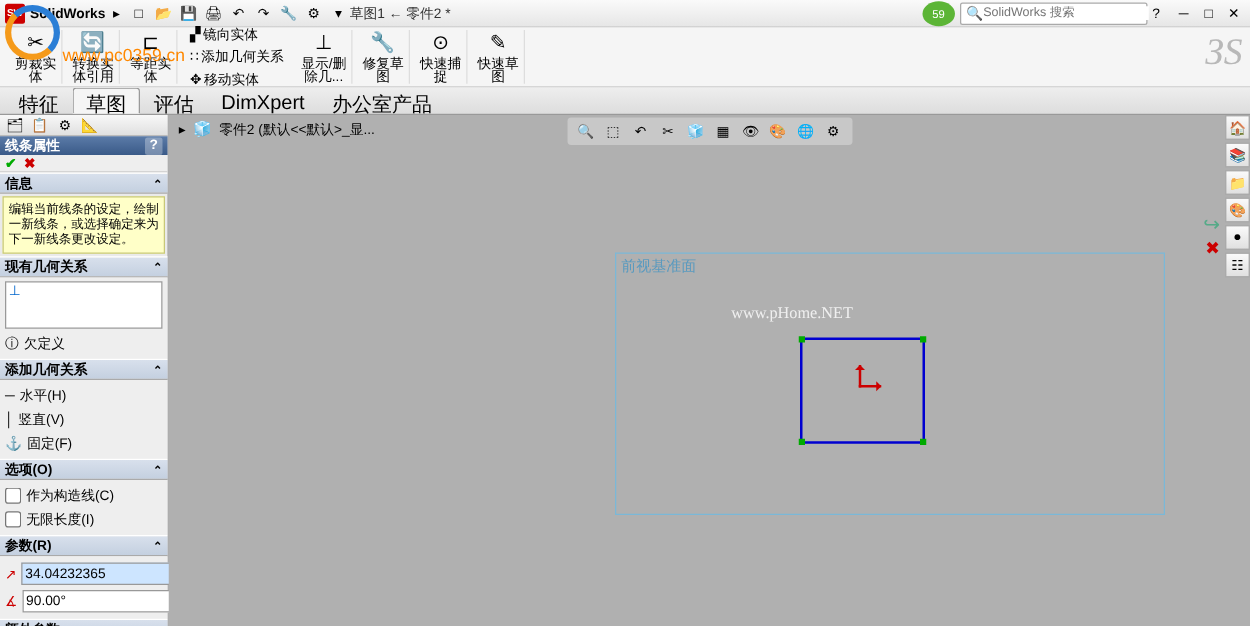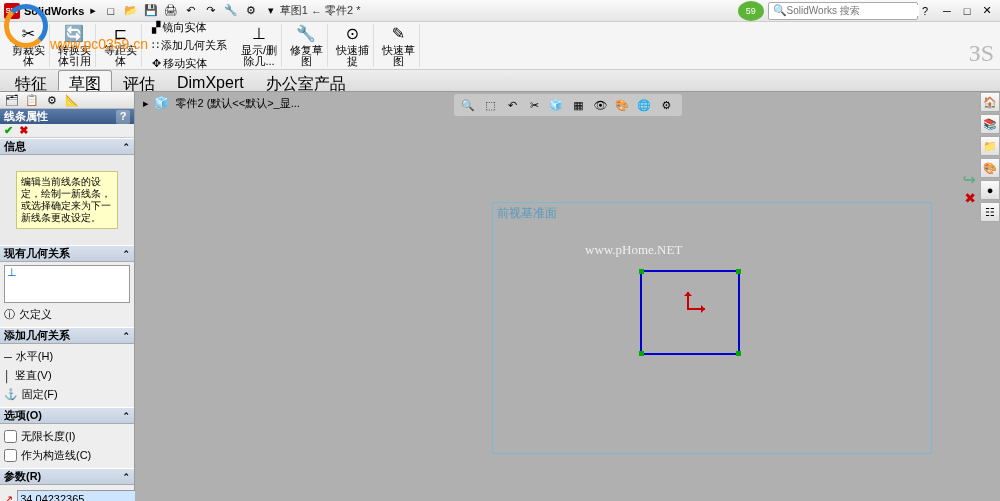--- a/index.html
+++ b/index.html
@@ -28,57 +28,57 @@
 .tab.active{background:#f5f5f5;border:1px solid #999;border-bottom:1px solid #f5f5f5;border-radius:3px 3px 0 0}
 .main{display:flex;height:409px}
 .sidebar{width:135px;background:#eaeaea;border-right:1px solid #999;display:flex;flex-direction:column}
 .sb-icons{height:22px;background:linear-gradient(#f8f8f8,#e0e0e0);display:flex;align-items:center;padding:0 4px;gap:4px;border-bottom:1px solid #bbb}
 .sb-ico{width:16px;height:16px;display:flex;align-items:center;justify-content:center;cursor:pointer}
 .prop-head{height:18px;background:linear-gradient(#5b7ba8,#3a5a88);color:#fff;display:flex;align-items:center;padding:0 4px;font-weight:bold;justify-content:space-between}
 .prop-help{width:14px;height:14px;background:rgba(255,255,255,.3);border-radius:2px;text-align:center;cursor:pointer}
 .ok-cancel{height:18px;display:flex;align-items:center;padding:0 4px;gap:6px;background:#eee;border-bottom:1px solid #ccc}
 .sect-head{height:18px;background:linear-gradient(#d8e0ec,#c4d0e0);display:flex;align-items:center;padding:0 4px;font-weight:bold;justify-content:space-between;cursor:pointer;border-top:1px solid #fff;border-bottom:1px solid #aaa}
 .sect-arrow{font-size:9px}
-.info-box{background:#ffffc8;border:1px solid #c8c878;padding:4px;margin:16px;font-size:10px;line-height:12px}
+.info-box{background:#ffffc8;border:1px solid #c8c878;padding:4px;margin:2px;font-size:10px;line-height:12px}
 .sect-body{padding:3px 4px;background:#eee}
 .rel-box{width:100%;height:38px;background:#fff;border:1px solid #999;margin-bottom:2px}
 .rel-none{display:flex;align-items:center;gap:4px;padding:2px 0}
 .add-row{display:flex;align-items:center;gap:4px;padding:2px 0;cursor:pointer}
 .chk-row{display:flex;align-items:center;gap:4px;padding:2px 0}
 .param-row{display:flex;align-items:center;gap:4px;padding:2px 0}
 .param-input{flex:1;height:18px;border:1px solid #999;padding:0 2px;background:#fff}
 .param-input.sel{background:#cde5ff}
 .spin{width:12px;display:flex;flex-direction:column}
 .spin-btn{height:9px;background:#ddd;border:1px solid #999;font-size:6px;text-align:center;cursor:pointer}
 .viewport{flex:1;background:#b0b0b0;position:relative}
 .vp-top{height:22px;display:flex;align-items:center;padding:0 8px;gap:6px}
 .bc-ico{font-size:12px}
 .vp-toolbar{position:absolute;top:2px;left:50%;transform:translateX(-50%);display:flex;gap:4px;align-items:center;background:rgba(255,255,255,.3);padding:2px 6px;border-radius:3px}
 .vt-btn{width:18px;height:18px;display:flex;align-items:center;justify-content:center;cursor:pointer}
-.plane{position:absolute;border:1px solid #7ab8d8;left:357px;top:110px;width:440px;height:252px}
+.plane{position:absolute;border:1px solid #7ab8d8;left:357px;top:110px;width:440px;height:210px}
 .plane-label{position:absolute;top:2px;left:4px;color:#5a9abf;font-size:12px}
 .sketch-rect{position:absolute;border:2px solid #0000d0;left:505px;top:178px;width:100px;height:85px}
 .sketch-rect::before,.sketch-rect::after{content:"";position:absolute;width:5px;height:5px;background:#0a0;top:-3px}
 .sketch-rect::before{left:-3px}.sketch-rect::after{right:-3px}
 .corner-bl,.corner-br{position:absolute;width:5px;height:5px;background:#0a0;bottom:-3px}
 .corner-bl{left:-3px}.corner-br{right:-3px}
 .origin{position:absolute;left:552px;top:218px}
 .origin-y{position:absolute;width:2px;height:18px;background:#c00;bottom:0;left:0}
 .origin-y::before{content:"";position:absolute;top:-4px;left:-3px;border:4px solid transparent;border-bottom-color:#c00}
 .origin-x{position:absolute;width:18px;height:2px;background:#c00;bottom:0;left:0}
 .origin-x::before{content:"";position:absolute;right:-4px;top:-3px;border:4px solid transparent;border-left-color:#c00}
 .watermark{position:absolute;color:rgba(255,255,255,.8);font-family:"Comic Sans MS",cursive;font-size:13px;left:450px;top:150px}
 .logo-overlay{position:absolute;top:4px;left:4px;display:flex;align-items:center;gap:4px;z-index:10}
 .logo-ico{width:44px;height:44px;position:relative}
 .logo-ring{width:44px;height:44px;border:5px solid #f59a1a;border-radius:50%;border-top-color:#2a7ed6;border-right-color:#2a7ed6}
 .logo-text{color:#1578e8;font-size:22px;font-weight:bold}
 .logo-sub{position:absolute;top:32px;left:46px;color:#ff8800;font-size:14px;font-family:Arial}
 .taskpane{position:absolute;right:0;top:92px;width:20px;display:flex;flex-direction:column;gap:2px}
 .tp-btn{width:20px;height:20px;background:linear-gradient(#fafafa,#e0e0e0);border:1px solid #aaa;display:flex;align-items:center;justify-content:center;cursor:pointer;font-size:11px}
-.ds-logo{position:absolute;right:6px;top:40px;font-size:24px;color:#b8b8b8;font-family:serif}
+.ds-logo{position:absolute;right:6px;top:25px;font-size:30px;color:#b8b8b8;font-style:italic;font-family:serif}
 .confirm-x{position:absolute;right:24px;top:98px;color:#c00;font-size:14px;cursor:pointer}
 .confirm-arrow{position:absolute;right:24px;top:78px;font-size:16px;cursor:pointer;color:#5a8}
 </style>
 </head>
 <body>
 
 <div class="title-bar">
   <div class="sw-logo">SW</div>
   <span class="title-text">SolidWorks</span>
   <span style="cursor:pointer">▸</span>
@@ -216,25 +216,25 @@
           <span>固定(F)</span>
         </div>
     </div>
     <div class="sect-head">
       <span>选项(O)</span>
       <span class="sect-arrow">⌃</span>
     </div>
     <div class="sect-body">
       <div class="chk-row">
           <input type="checkbox" style="">
-          <span>无限长度(I)</span>
+          <span>作为构造线(C)</span>
         </div>
       <div class="chk-row">
           <input type="checkbox" style="">
-          <span>作为构造线(C)</span>
+          <span>无限长度(I)</span>
         </div>
     </div>
     <div class="sect-head">
       <span>参数(R)</span>
       <span class="sect-arrow">⌃</span>
     </div>
     <div class="sect-body">
       <div class="param-row">
         <span style="color:#c00">↗</span>
         <input class="param-input sel" value="34.04232365" style="">

